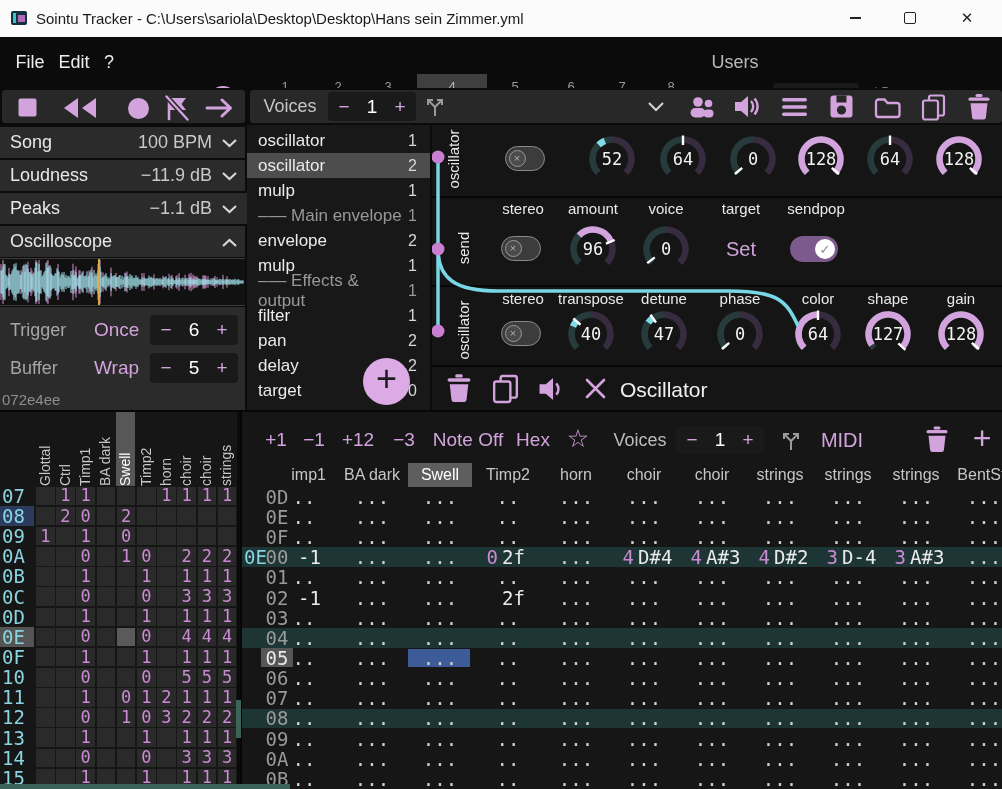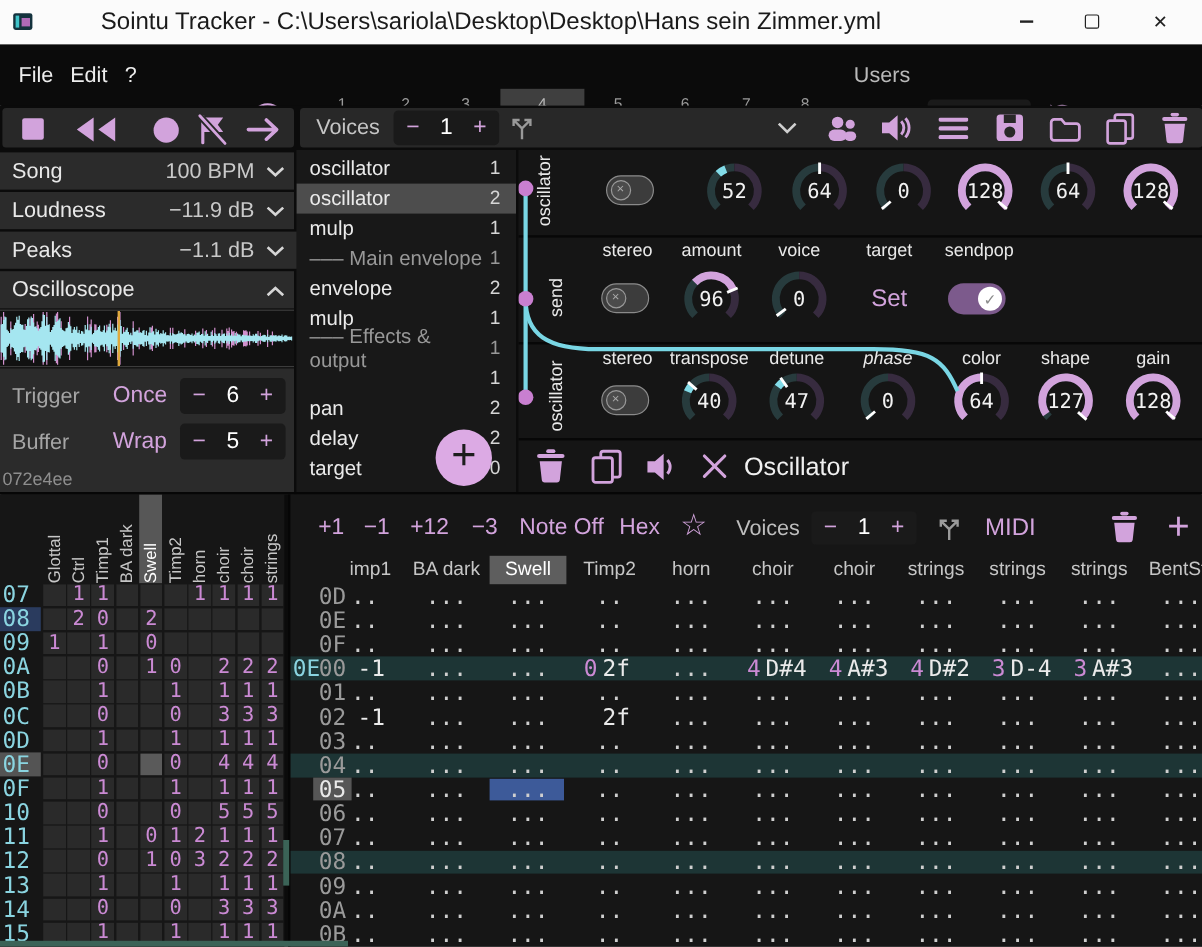--- a/index.html
+++ b/index.html
@@ -22,21 +22,21 @@
 </head>
 <body>
 
 <div id="root">
 
   <div class="a" style="left:0;top:0;width:1002px;height:37px;background:#fbfbfb;border-bottom:1px solid #e2e2e2;">
     <div class="a" style="left:11px;top:11px;width:16px;height:14px;background:#14323d;border-radius:2px;">
       <div class="a" style="left:2px;top:2px;width:3px;height:10px;background:#3fc3c9;"></div>
       <div class="a" style="left:7px;top:4px;width:7px;height:7px;background:#b06ab8;"></div>
     </div>
-    <div class="a ctl" style="left:36px;top:0;height:37px;font-size:20px;color:#1a1a1a;margin-left:48px;">Sointu Tracker - C:\Users\sariola\Desktop\Desktop\Hans sein Zimmer.yml</div>
+    <div class="a ctl" style="left:36px;top:0;height:37px;font-size:15px;color:#1a1a1a;">Sointu Tracker - C:\Users\sariola\Desktop\Desktop\Hans sein Zimmer.yml</div>
     <div class="a ctr" style="left:832px;top:0;width:46px;height:36px;color:#222;font-size:16px;">
       <div style="width:11px;height:1.4px;background:#222;"></div>
     </div>
     <div class="a ctr" style="left:887px;top:0;width:46px;height:36px;">
       <div style="width:10px;height:10px;border:1.3px solid #222;border-radius:2px;"></div>
     </div>
     <div class="a ctr" style="left:944px;top:0;width:46px;height:36px;color:#222;font-size:15px;">✕</div>
   </div>
 
   <div class="a" style="left:0;top:37px;width:1002px;height:51px;background:#0b0b0b;">
@@ -284,20 +284,21 @@
       </div>
       <div class="a" style="left: 0px; top: 128px; width: 183px; height: 25px;">
         <div class="a ctl" style="left: 11px; top: 0px; width: 150px; height: 25px; color: rgb(234, 234, 234); font-size: 17px;">mulp</div>
         <div class="a ctrr" style="left: 100px; top: 0px; width: 70px; height: 25px; color: rgb(214, 214, 214); font-size: 16px;">1</div>
       </div>
       <div class="a" style="left: 0px; top: 153px; width: 183px; height: 25px;">
         <div class="a ctl" style="left: 11px; top: 0px; width: 150px; height: 25px; color: rgb(152, 152, 152); font-size: 17px;">––– Effects &amp; output</div>
         <div class="a ctrr" style="left: 100px; top: 0px; width: 70px; height: 25px; color: rgb(152, 152, 152); font-size: 16px;">1</div>
       </div>
       <div class="a" style="left: 0px; top: 178px; width: 183px; height: 25px;">
+        <div class="a ctl" style="left: 11px; top: 0px; width: 150px; height: 25px; color: rgb(234, 234, 234); font-size: 17px;">filter</div>
         <div class="a ctrr" style="left: 100px; top: 0px; width: 70px; height: 25px; color: rgb(214, 214, 214); font-size: 16px;">1</div>
       </div>
       <div class="a" style="left: 0px; top: 203px; width: 183px; height: 25px;">
         <div class="a ctl" style="left: 11px; top: 0px; width: 150px; height: 25px; color: rgb(234, 234, 234); font-size: 17px;">pan</div>
         <div class="a ctrr" style="left: 100px; top: 0px; width: 70px; height: 25px; color: rgb(214, 214, 214); font-size: 16px;">2</div>
       </div>
       <div class="a" style="left: 0px; top: 228px; width: 183px; height: 25px;">
         <div class="a ctl" style="left: 11px; top: 0px; width: 150px; height: 25px; color: rgb(234, 234, 234); font-size: 17px;">delay</div>
         <div class="a ctrr" style="left: 100px; top: 0px; width: 70px; height: 25px; color: rgb(214, 214, 214); font-size: 16px;">2</div>
       </div>
@@ -414,21 +415,21 @@
         <text x="28" y="28" dy="0.36em" text-anchor="middle" fill="#f2f2f2" font-size="17px" font-family="DejaVu Sans Mono,monospace">0</text>
       </svg>
       <div class="a ctr" style="left: 279px; top: 106px; width: 60px; height: 36px; color: rgb(210, 163, 220); font-size: 20px;">Set</div>
       <div class="a" style="left: 358px; top: 111px; width: 48px; height: 26px; background: rgb(124, 90, 140); border-radius: 13px;">
         <div class="a ctr" style="left: 25px; top: 3px; width: 20px; height: 20px; background: rgb(255, 255, 255); border-radius: 50%; color: rgb(138, 138, 138); font-size: 13px;">✓</div>
       </div>
       <div class="a" style="left: -12px; top: 195px; width: 90px; height: 20px; transform: rotate(-90deg); color: rgb(233, 233, 233); font-size: 15px; text-align: center;">oscillator</div>
       <div class="a ctr" style="left: 55px; top: 163px; width: 72px; height: 20px; color: rgb(233, 233, 233); font-size: 15px;">stereo</div>
       <div class="a ctr" style="left: 123px; top: 163px; width: 72px; height: 20px; color: rgb(233, 233, 233); font-size: 15px;">transpose</div>
       <div class="a ctr" style="left: 196px; top: 163px; width: 72px; height: 20px; color: rgb(233, 233, 233); font-size: 15px;">detune</div>
-      <div class="a ctr" style="left: 272px; top: 163px; width: 72px; height: 20px; color: rgb(233, 233, 233); font-size: 15px; font-style: italic;">phase</div>
+      <div class="a ctr" style="left: 272px; top: 163px; width: 72px; height: 20px; color: rgb(233, 233, 233); font-size: 15px;">phase</div>
       <div class="a ctr" style="left: 350px; top: 163px; width: 72px; height: 20px; color: rgb(233, 233, 233); font-size: 15px;">color</div>
       <div class="a ctr" style="left: 420px; top: 163px; width: 72px; height: 20px; color: rgb(233, 233, 233); font-size: 15px;">shape</div>
       <div class="a ctr" style="left: 493px; top: 163px; width: 72px; height: 20px; color: rgb(233, 233, 233); font-size: 15px;">gain</div>
       <div class="a" style="left: 69px; top: 196px; width: 40px; height: 25px; background: rgb(60, 60, 60); border: 1.5px solid rgb(138, 138, 138); border-radius: 13px; box-sizing: border-box;">
         <div class="a ctr" style="left: 2.5px; top: 2.5px; width: 17px; height: 17px; background: rgb(75, 75, 75); border: 1.5px solid rgb(153, 153, 153); border-radius: 50%; box-sizing: border-box; color: rgb(170, 170, 170); font-size: 11px;">×</div>
       </div>
       <svg width="56" height="56" style="position: absolute; left: 131px; top: 181px;">
         <path d="M14.211417766862324,41.788582233137674 A19.5,19.5 0 0 1 27.999999999999996,8.5" stroke="#273b3d" stroke-width="6.5" fill="none"></path>
         <path d="M27.999999999999996,8.5 A19.5,19.5 0 0 1 41.78858223313769,41.78858223313766" stroke="#372b3f" stroke-width="6.5" fill="none"></path>
         <path d="M9.984349116029904,20.53767306888076 A19.5,19.5 0 0 1 13.372834142206036,15.104418626188792" stroke="#82dbe8" stroke-width="6.5" fill="none"></path>

